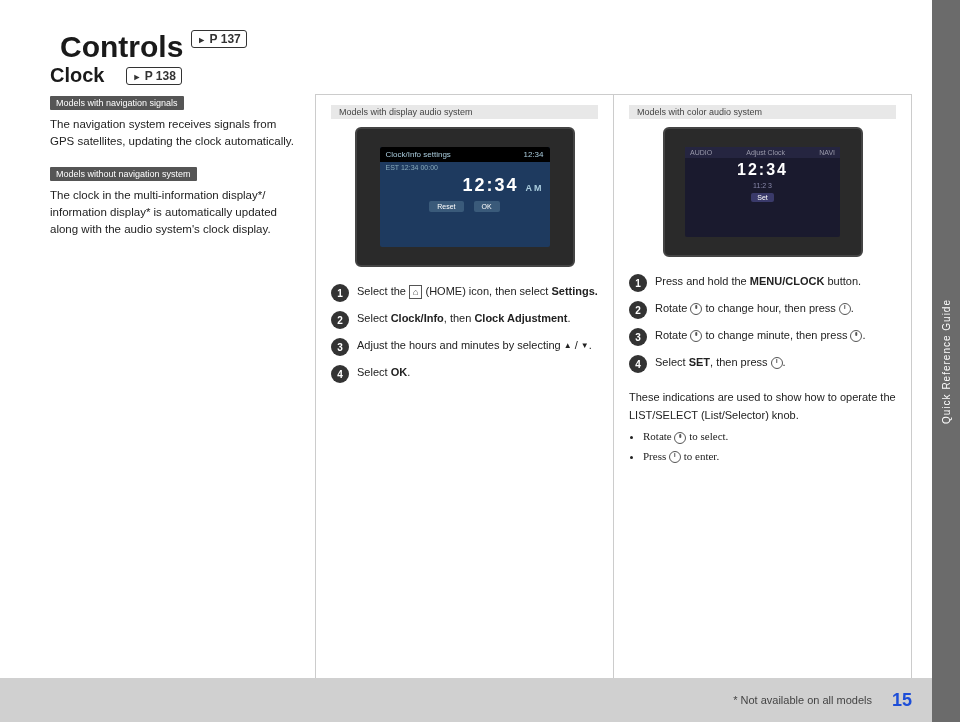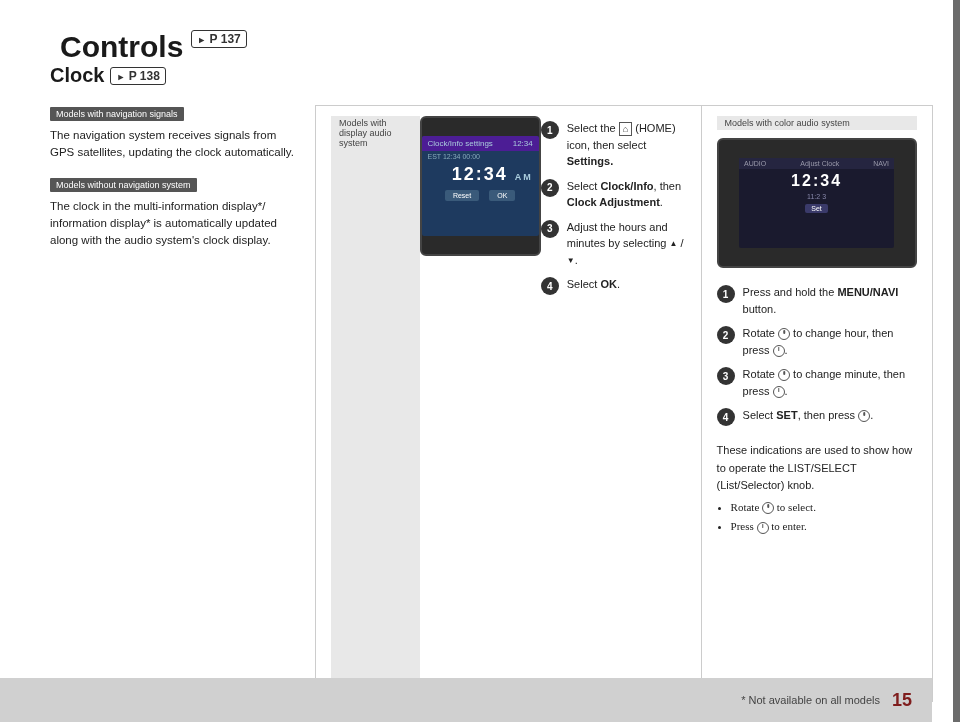--- a/index.html
+++ b/index.html
@@ -68,22 +68,22 @@
       padding: 1px 5px;
       color: #333;
     }
 
     .subtitle {
       font-size: 20px;
       font-weight: bold;
       color: #1a1a1a;
       display: flex;
       align-items: center;
-      gap: 6px;
-      margin-bottom: 12px;
+      gap: 22px;
+      margin-bottom: 1px;
     }
 
     .content-area {
       display: flex;
       gap: 0;
       flex: 1;
     }
 
     
     .left-column {
@@ -109,20 +109,21 @@
       color: #222;
     }
 
     
     .center-column {
       flex: 1;
       border: 1px solid #ccc;
       border-bottom: none;
       padding: 10px 15px;
       display: flex;
+      flex-direction: column;
     }
 
     .section-label {
       font-size: 9px;
       color: #444;
       background: #e8e8e8;
       padding: 2px 8px;
       margin-bottom: 8px;
       display: inline-block;
     }
@@ -145,21 +146,21 @@
     .screen-inner {
       background: #1e3a5f;
       width: 170px;
       height: 100px;
       border-radius: 2px;
       position: relative;
       overflow: hidden;
     }
 
     .screen-header {
-      background: #4c1d95;
+      background: #000000;
       padding: 3px 6px;
       font-size: 8px;
       color: #acd;
       display: flex;
       justify-content: space-between;
       align-items: center;
     }
 
     .screen-time-big {
       font-size: 18px;
@@ -347,22 +348,22 @@
       justify-content: flex-end;
       padding: 0 20px;
     }
     .footnote {
       font-size: 11px;
       color: #444;
     }
     .page-number {
       font-size: 18px;
       font-weight: bold;
-      color: #7f1d1d;
-      margin-left: 12px;
+      color: #1d4ed8;
+      margin-left: 20px;
     }
 
     .arrow-sym {
       font-size: 9px;
     }
 
     .up-down-arrows {
       display: inline-flex;
       flex-direction: column;
       line-height: 1;
@@ -472,21 +473,21 @@
               <span>11:2 3</span>
             </div>
             <span class="screen2-set">Set</span>
           </div>
         </div>
 
         <ul class="steps-list">
           <li class="step-item">
             <div class="step-num">1</div>
             <div class="step-text">
-              Press and hold the <b>MENU/NAVI</b> button.
+              Press and hold the <b>MENU/CLOCK</b> button.
             </div>
           </li>
           <li class="step-item">
             <div class="step-num">2</div>
             <div class="step-text">
               Rotate <span class="knob-icon"></span> to change hour, then press <span class="knob-icon"></span>.
             </div>
           </li>
           <li class="step-item">
             <div class="step-num">3</div>

